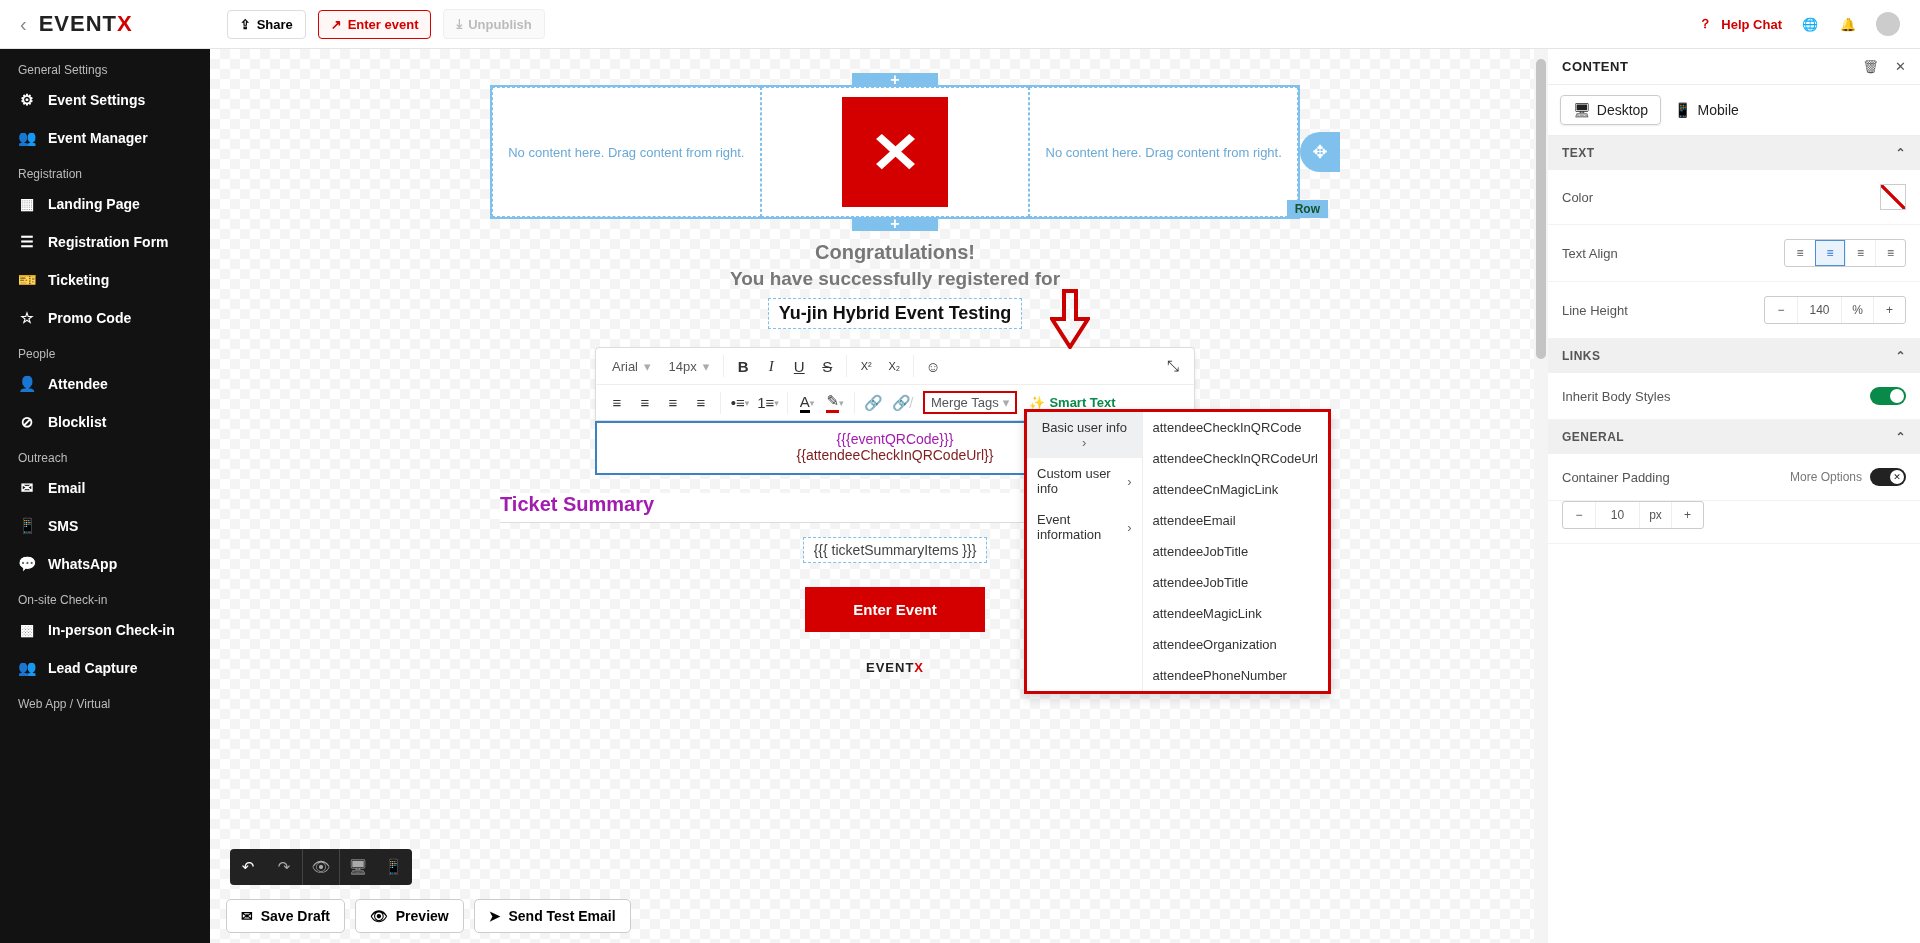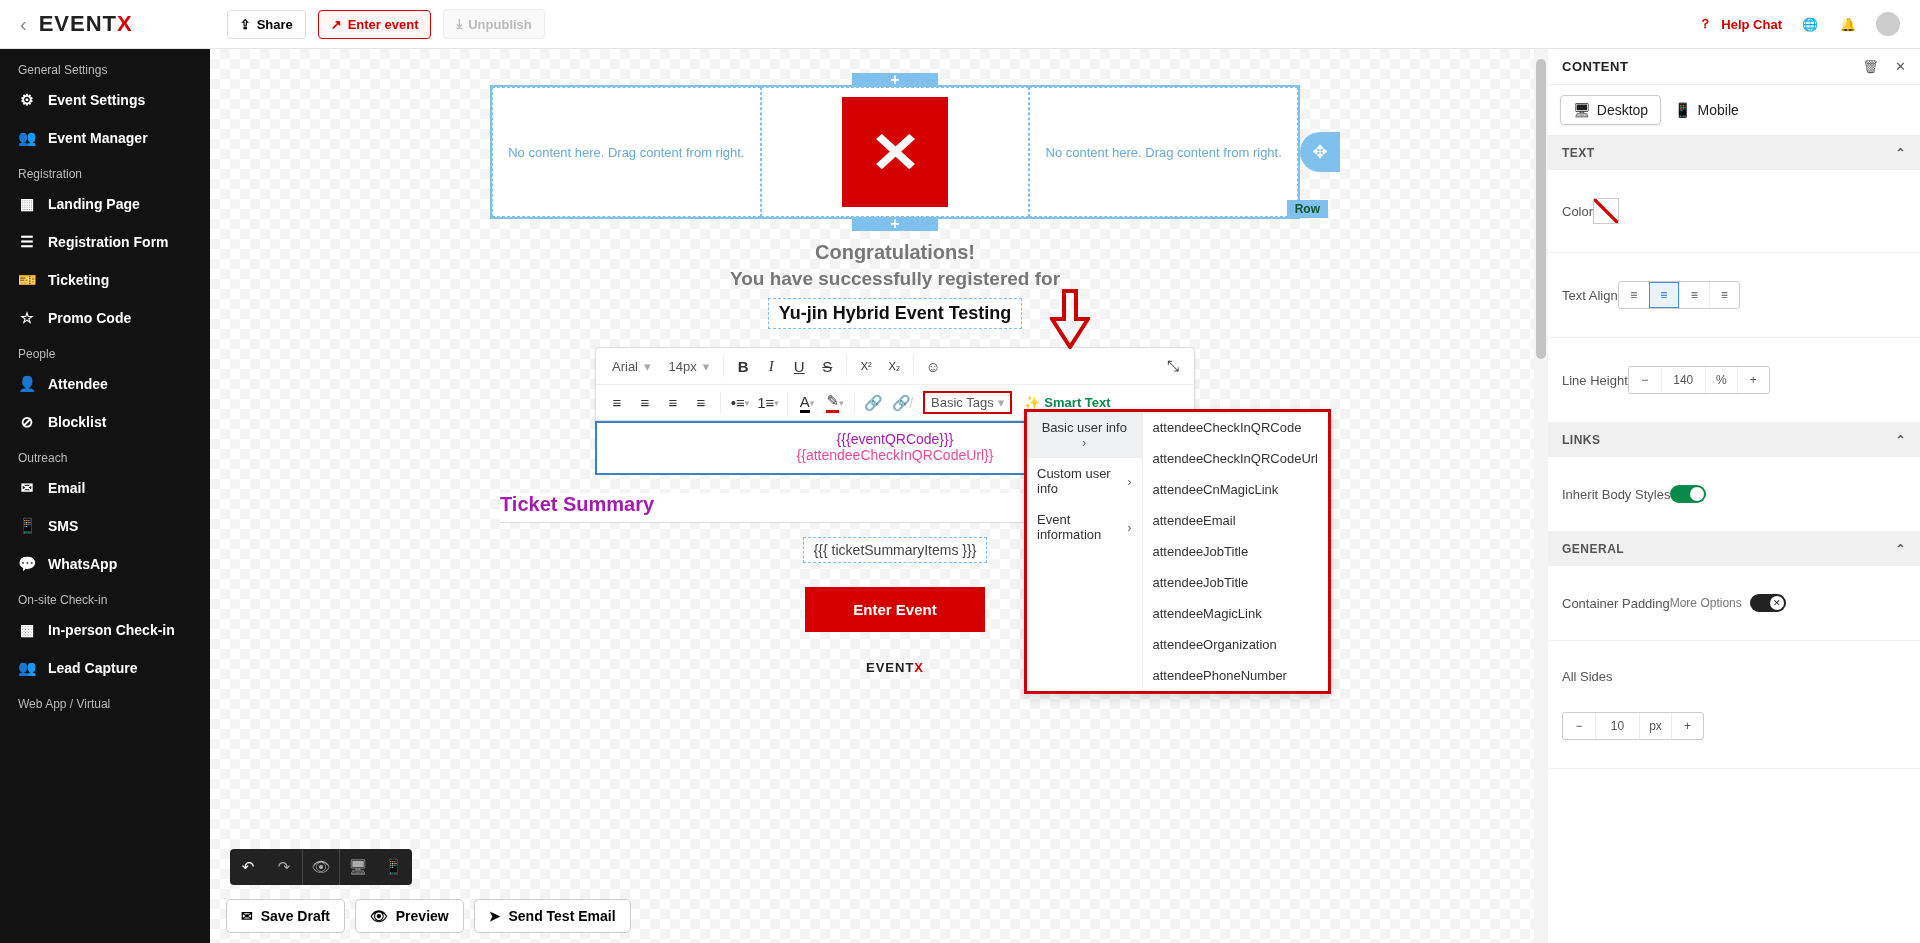--- a/index.html
+++ b/index.html
@@ -52,21 +52,21 @@
 .tb-sep { width:1px; height:22px; background:#eee; margin: 0 4px; }
 .tb-btn { width:26px; height:26px; display:inline-flex; align-items:center; justify-content:center; font-size:15px; color:#333; cursor:pointer; border-radius:3px; }
 .tb-btn.small { font-size:11px; }
 .tb-color-underline { border-bottom: 3px solid; padding-bottom: 0; }
 .merge-tags-btn { border: 2px solid #c00; padding: 2px 6px; display:inline-flex; align-items:center; gap:4px; color:#555; font-size:13px; margin-left: 6px; }
 .smart-text { color:#0a8a4a; font-weight:700; display:inline-flex; align-items:center; gap:4px; margin-left:10px; font-size:13px; }
 .collapse-btn { margin-left:auto; }
 
 .selected-text-block { width:600px; margin: 0 auto; border: 2px solid #3b82c4; background:#fff; text-align:center; padding: 8px 0 10px; }
 .selected-text-block .line1 { color:#a21caf; font-size:14px; }
-.selected-text-block .line2 { color:#ec4899; font-size:14px; }
+.selected-text-block .line2 { color:#7f1d1d; font-size:14px; }
 
 .ticket-summary { margin: 18px 10px 0; font-size:20px; font-weight:600; color:#a21caf; position:relative; background:#fff; }
 .ticket-summary hr { margin-top:6px; border:none; border-top:1px solid #ddd; }
 .ts-delete { position:absolute; right:-4px; top:22px; width:22px; height:22px; border:1px solid #ccc; border-radius:3px; display:flex; align-items:center; justify-content:center; font-size:12px; background:#fff; }
 .ts-items { display:block; width:max-content; margin: 14px auto 0; border:1px dashed #7fc1ec; padding: 4px 10px; font-size:14px; color:#444; background:#fff; }
 
 .enter-event-btn { display:block; margin: 24px auto 0; background:#d40000; color:#fff; border:none; padding: 14px 48px; font-size:15px; font-weight:700; cursor:pointer; }
 .footer-brand { text-align:center; margin-top: 28px; font-size:13px; font-weight:800; letter-spacing:1px; }
 .footer-brand .red { color:#d40000; }
 
@@ -89,21 +89,21 @@
 .footer-actions .fbtn { display:inline-flex; align-items:center; gap:8px; padding: 8px 14px; border:1px solid #ccc; border-radius:5px; font-size:14px; font-weight:600; background:#fff; cursor:pointer; }
 
 .properties { width: 372px; background:#fff; display:flex; flex-direction:column; }
 .prop-head { display:flex; align-items:flex-start; padding: 10px 14px; border-bottom:1px solid #eee; }
 .prop-head .title { font-weight:800; font-size:13px; letter-spacing:0.5px; }
 .prop-head .icons { margin-left:auto; display:flex; gap:16px; color:#555; }
 .device-tabs { display:flex; gap:0; padding: 10px 12px; border-bottom:1px solid #eee; }
 .dtab { display:inline-flex; align-items:center; gap:6px; padding: 6px 12px; font-size:14px; border:1px solid transparent; border-radius:4px; cursor:pointer; }
 .dtab.active { border-color:#ccc; box-shadow: 0 1px 2px rgba(0,0,0,0.08); }
 .section-hdr { background:#f0f0f0; padding: 10px 14px; font-size:12px; font-weight:700; letter-spacing:0.5px; color:#555; display:flex; justify-content:space-between; align-items:center; }
-.prop-row { display:flex; align-items:center; justify-content:flex-start; padding: 28px 14px; border-bottom:1px solid #f2f2f2; font-size:13px; color:#555; }
+.prop-row { display:flex; align-items:center; justify-content:space-between; padding: 14px 14px; border-bottom:1px solid #f2f2f2; font-size:13px; color:#555; }
 .color-swatch { width:26px; height:26px; border:1px solid #ccc; background: linear-gradient(to top right, #fff 0%, #fff 45%, #d40000 46%, #d40000 54%, #fff 55%); }
 .align-group { display:flex; border:1px solid #ccc; border-radius:3px; overflow:hidden; }
 .align-btn { width:30px; height:26px; display:flex; align-items:center; justify-content:center; font-size:12px; border-left:1px solid #eee; cursor:pointer; }
 .align-btn:first-child { border-left:none; }
 .align-btn.active { background:#eaf3fb; border:1px solid #4a90d9; color:#2b6fd6; }
 .spin-group { display:flex; border:1px solid #ccc; border-radius:3px; overflow:hidden; align-items:stretch; }
 .spin-group .sg { width:32px; height:26px; display:flex; align-items:center; justify-content:center; font-size:12px; border-left:1px solid #eee; }
 .spin-group .sg:first-child { border-left:none; }
 .spin-group .sg.val { width:44px; }
 .toggle { width:36px; height:18px; background:#0a8a4a; border-radius:9px; position:relative; }
@@ -277,21 +277,21 @@
                 <span style="font-size:9px;color:#aaa">▾</span>
               </span>
             <span class="tb-btn">
                 <span class="tb-color-underline" style="border-color:#d40000">✎</span>
                 <span style="font-size:9px;color:#aaa">▾</span>
               </span>
             <span class="tb-sep"></span>
             <span class="tb-btn">🔗</span>
             <span class="tb-btn" style="color:#ccc">🔗̸</span>
             <span class="merge-tags-btn">
-              <span>Basic Tags</span>
+              <span>Merge Tags</span>
               <span style="color:#aaa">▾</span>
             </span>
             <span class="smart-text">
               <span>✨</span>
               <span>Smart Text</span>
             </span>
           </div>
         </div>
 
         <div class="selected-text-block">
@@ -453,23 +453,20 @@
           <span>GENERAL</span>
           <span>⌃</span>
         </div>
       <div class="prop-row">
         <span>Container Padding</span>
         <span style="display:flex;align-items:center;gap:8px">
           <span style="font-size:12px;color:#777">More Options</span>
           <span class="toggle dark-off"></span>
         </span>
       </div>
-      <div class="prop-row" style="border-bottom:none">
-        <span>All Sides</span>
-      </div>
       <div class="prop-row" style="padding-top:0">
         <span class="spin-group">
           <span class="sg">−</span>
           <span class="sg val">10</span>
           <span class="sg">px</span>
           <span class="sg">+</span>
         </span>
       </div>
     </div>
   </div>

